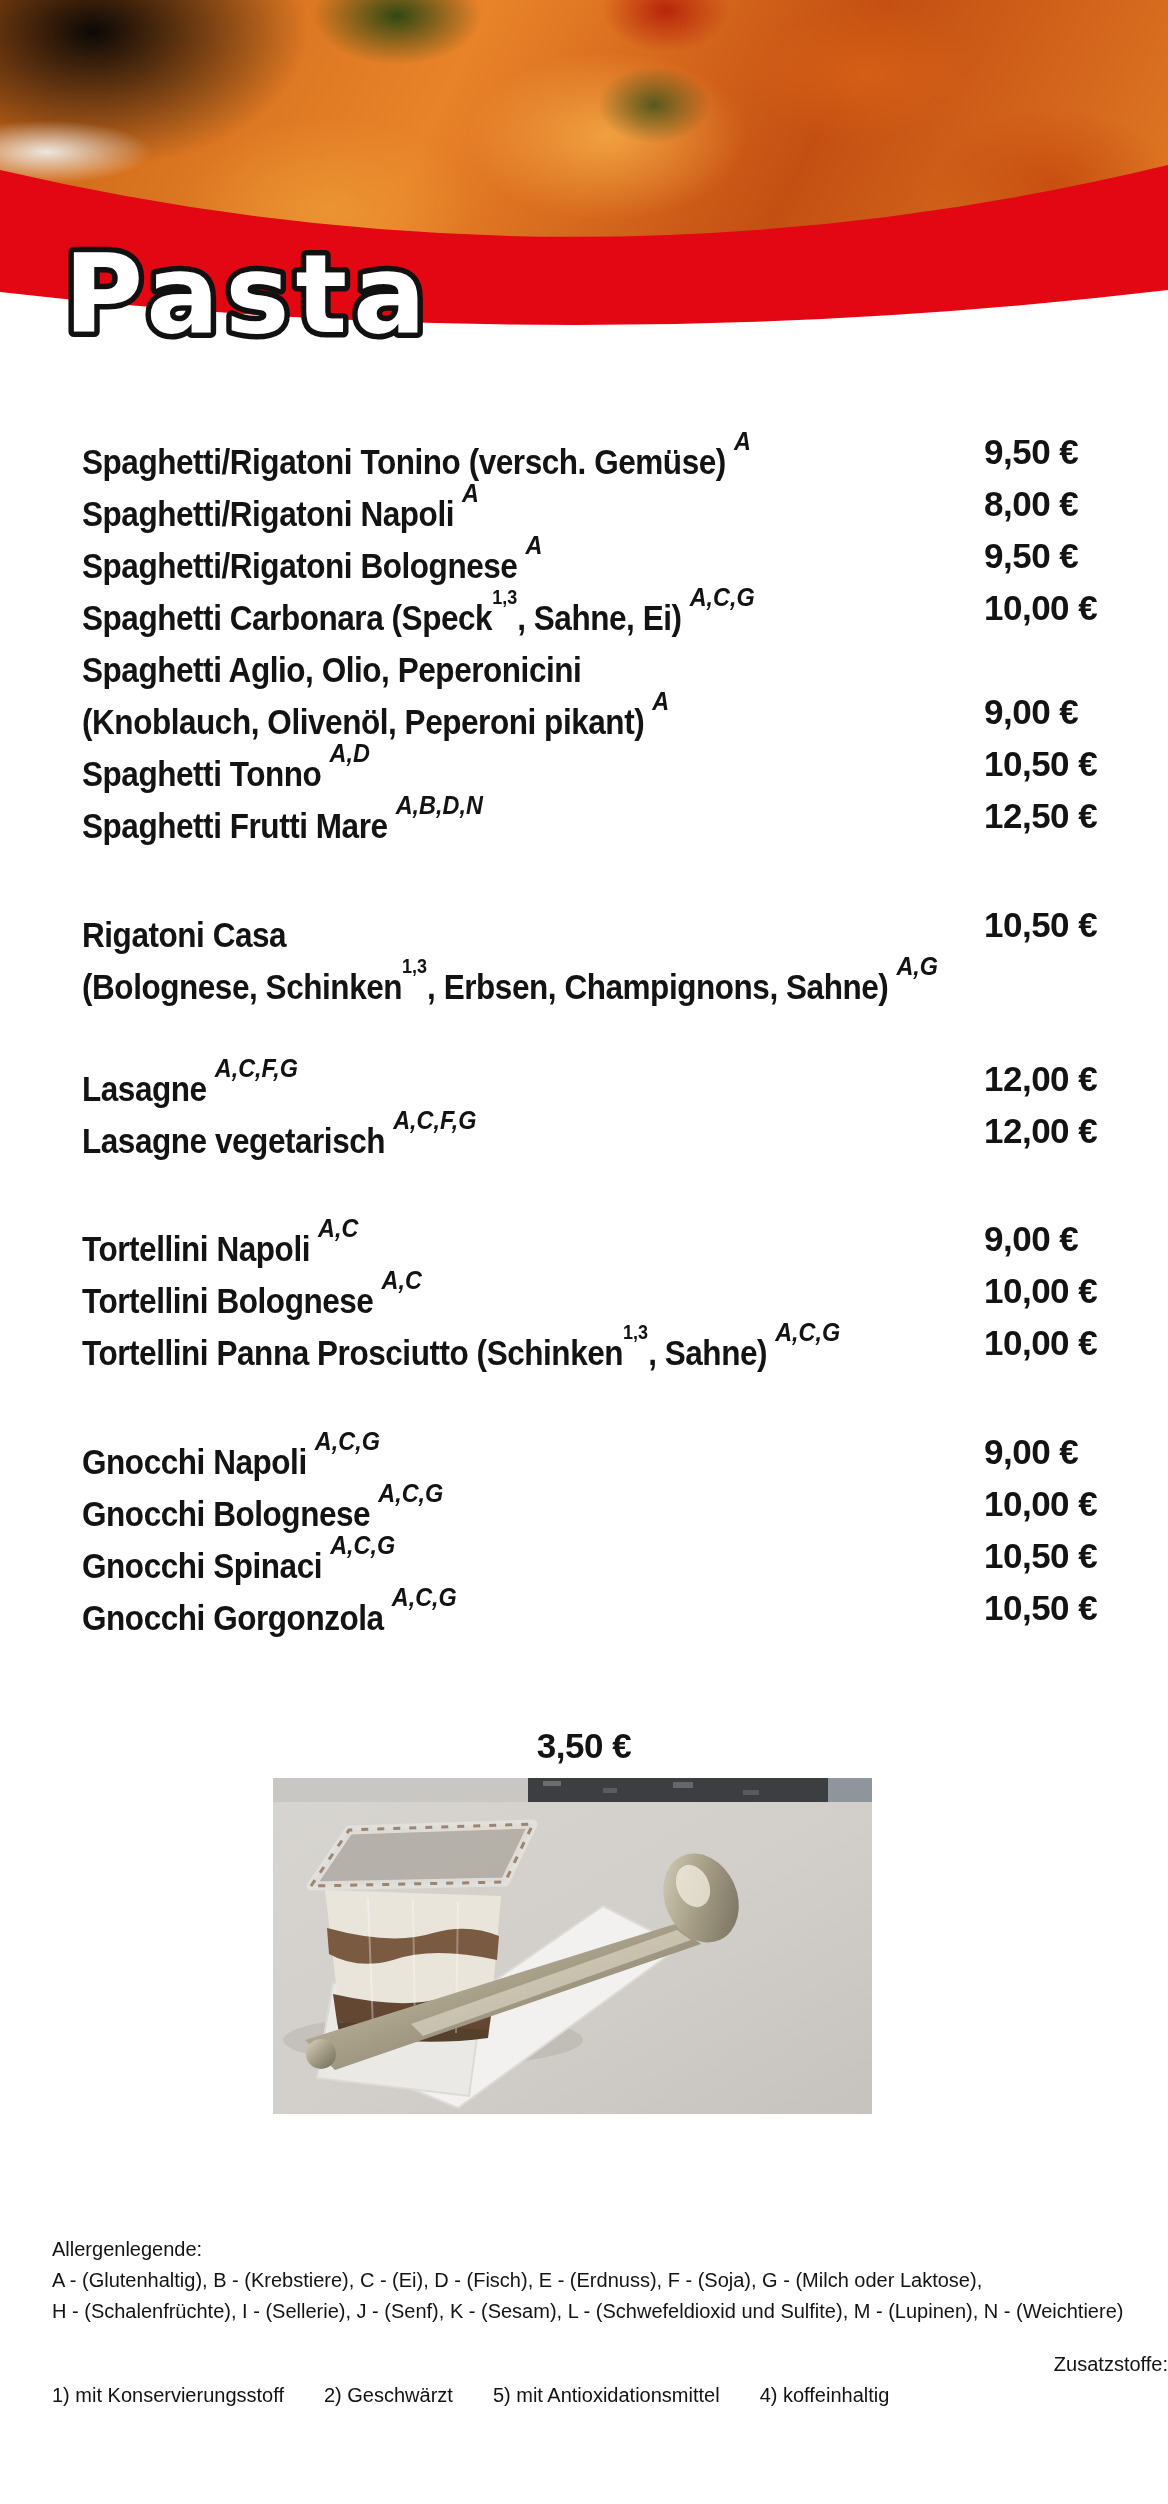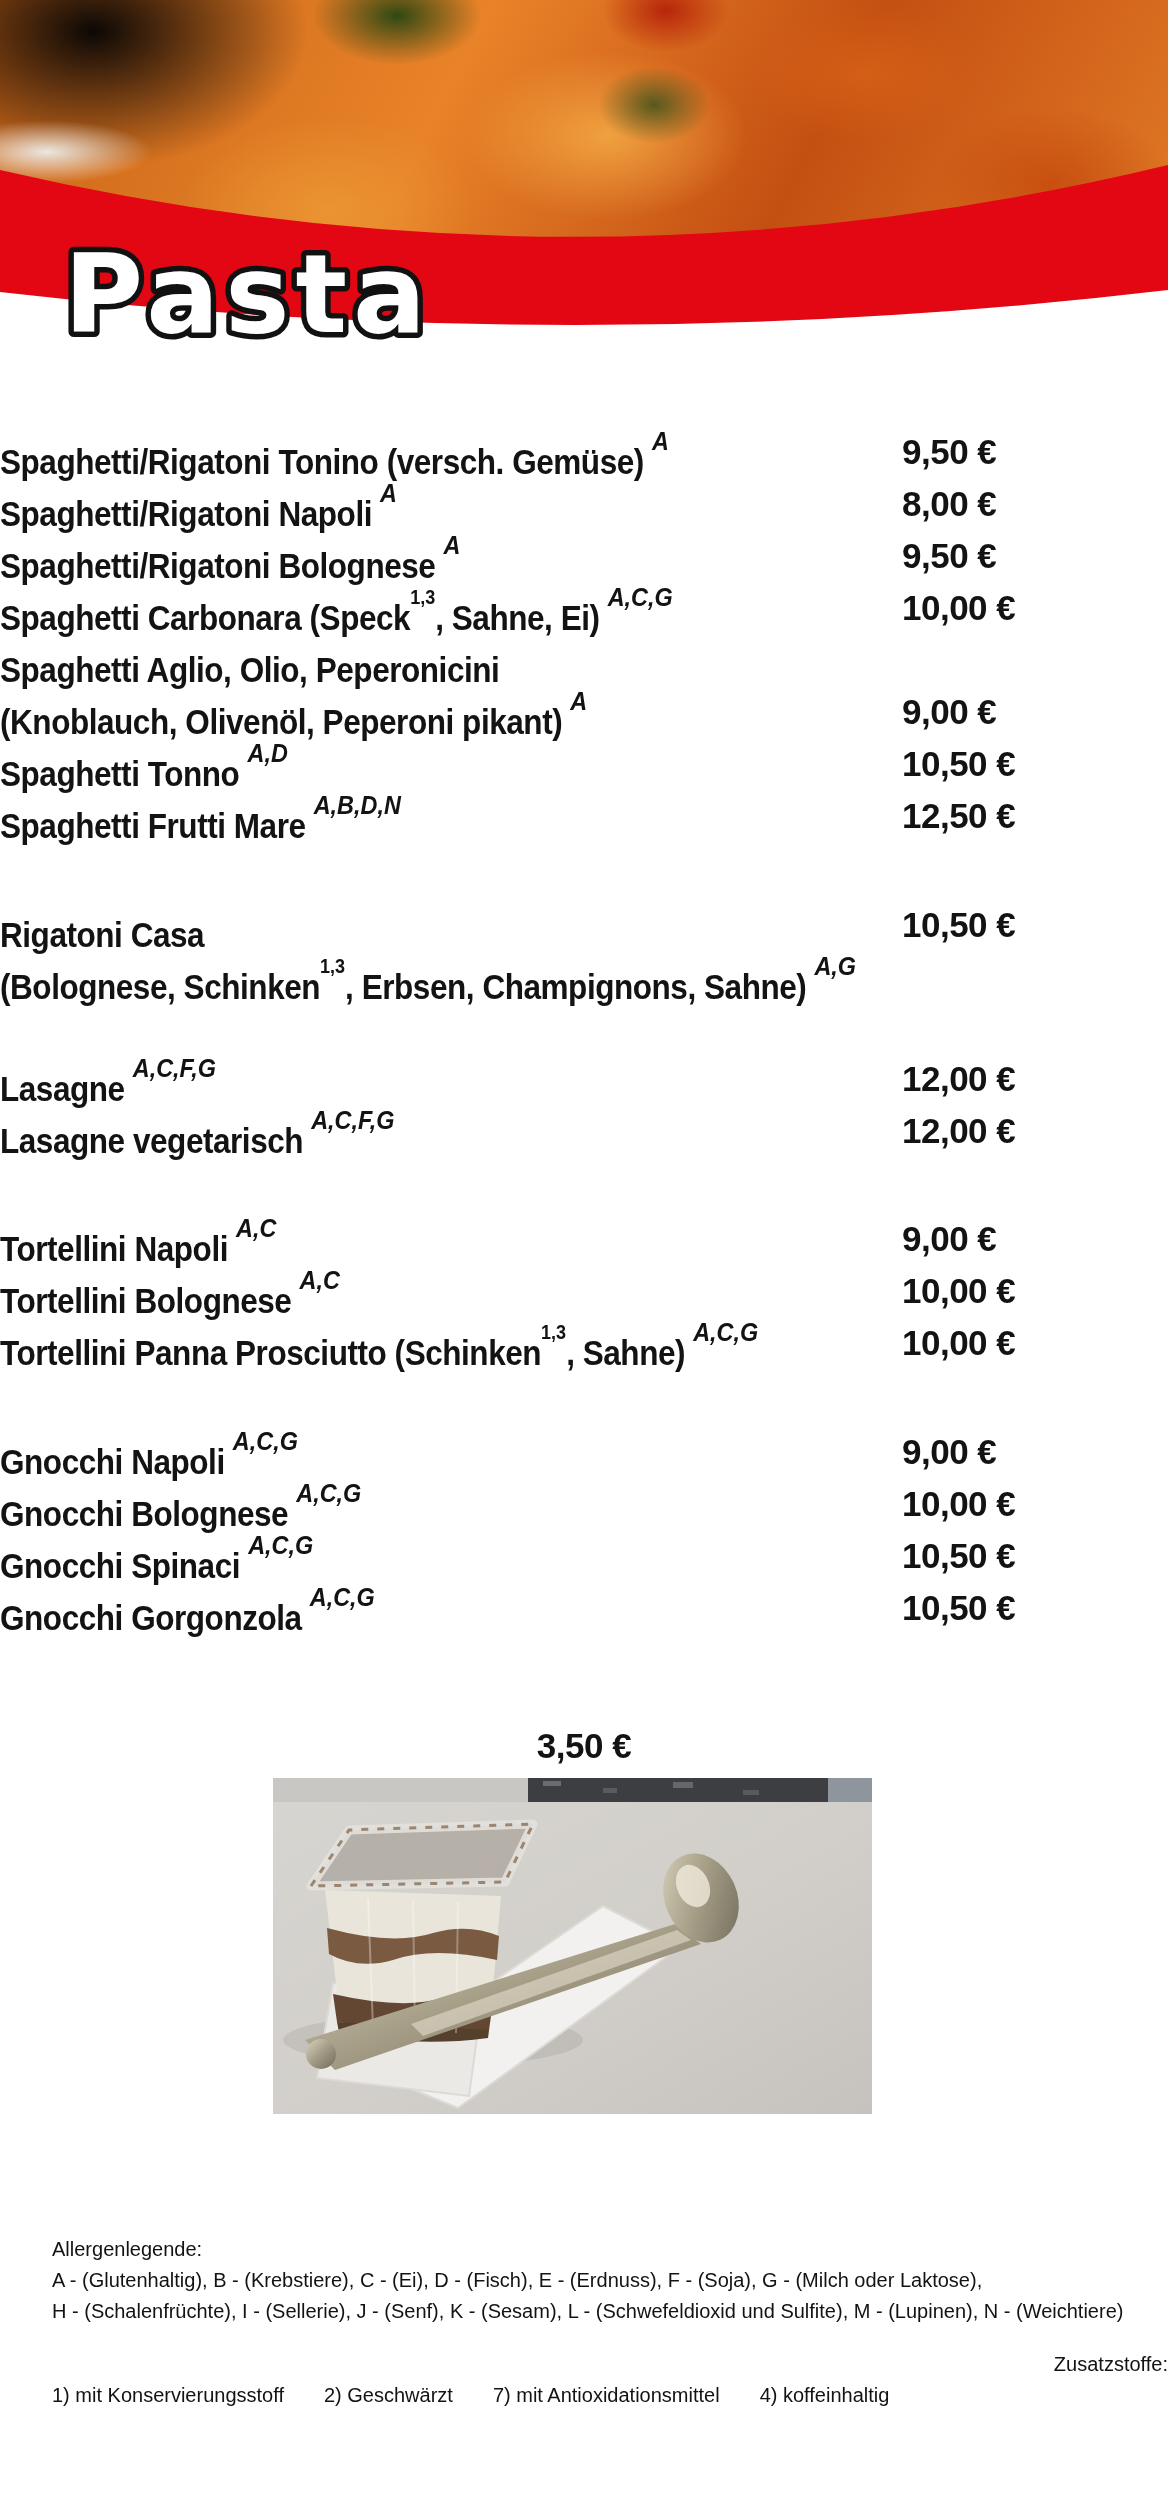--- a/index.html
+++ b/index.html
@@ -18,21 +18,21 @@
       radial-gradient(ellipse 80px 55px at 56% 40%, rgba(52,78,26,.8), rgba(52,78,26,0) 70%),
       radial-gradient(ellipse 90px 60px at 57% 4%, rgba(180,30,8,.9), rgba(180,30,8,0) 70%),
       radial-gradient(ellipse 170px 110px at 90% 70%, rgba(198,74,14,.85), rgba(198,74,14,0) 70%),
       radial-gradient(ellipse 210px 130px at 28% 80%, rgba(235,150,52,.9), rgba(235,150,52,0) 70%),
       radial-gradient(ellipse 200px 120px at 52% 52%, rgba(244,170,70,.85), rgba(244,170,70,0) 70%),
       radial-gradient(ellipse 170px 100px at 74% 28%, rgba(214,96,22,.9), rgba(214,96,22,0) 70%),
       linear-gradient(118deg,#c96417,#e88329 38%,#c44f12 68%,#e07a25);
   }
   .band-svg{position:absolute;left:0;top:0;width:1168px;height:430px;display:block;}
   
-  .menu{font-weight:bold;font-size:35px;letter-spacing:-0.5px;}
+  .menu{padding-left:82px;font-weight:bold;font-size:35px;letter-spacing:-0.5px;}
   .row{height:52px;line-height:52px;position:relative;white-space:nowrap;}
   .line{display:inline-block;transform:scaleX(.9);transform-origin:0 50%;white-space:nowrap;}
   .alg{font-style:italic;font-weight:600;font-size:26px;position:relative;top:-11px;margin-left:9px;letter-spacing:0;}
   .num{font-weight:bold;font-size:20px;position:relative;top:-13px;letter-spacing:0;}
   .price{position:absolute;left:902px;top:0;line-height:52px;font-weight:bold;letter-spacing:-0.5px;}
   .sec-g57{margin-top:57px;}
   .sec-g50{margin-top:50px;}
   .sec-g56{margin-top:56px;}
   
   .dessert{margin-top:86px;text-align:center;font-weight:bold;font-size:35px;letter-spacing:-0.5px;}
@@ -152,16 +152,16 @@
 </div>
 
 <div class="legend">
   <div class="ttl">Allergenlegende:</div>
   <div>A - (Glutenhaltig), B - (Krebstiere), C - (Ei), D - (Fisch), E - (Erdnuss), F - (Soja), G - (Milch oder Laktose),</div>
   <div>H - (Schalenfrüchte), I - (Sellerie), J - (Senf), K - (Sesam), L - (Schwefeldioxid und Sulfite), M - (Lupinen), N - (Weichtiere)</div>
   <div class="ttl additives-title">Zusatzstoffe:</div>
   <div class="additives">
     <span>1) mit Konservierungsstoff</span>
     <span>2) Geschwärzt</span>
-    <span>7) mit Antioxidationsmittel</span>
+    <span>5) mit Antioxidationsmittel</span>
     <span>4) koffeinhaltig</span>
   </div>
 </div>
 
 </body></html>

